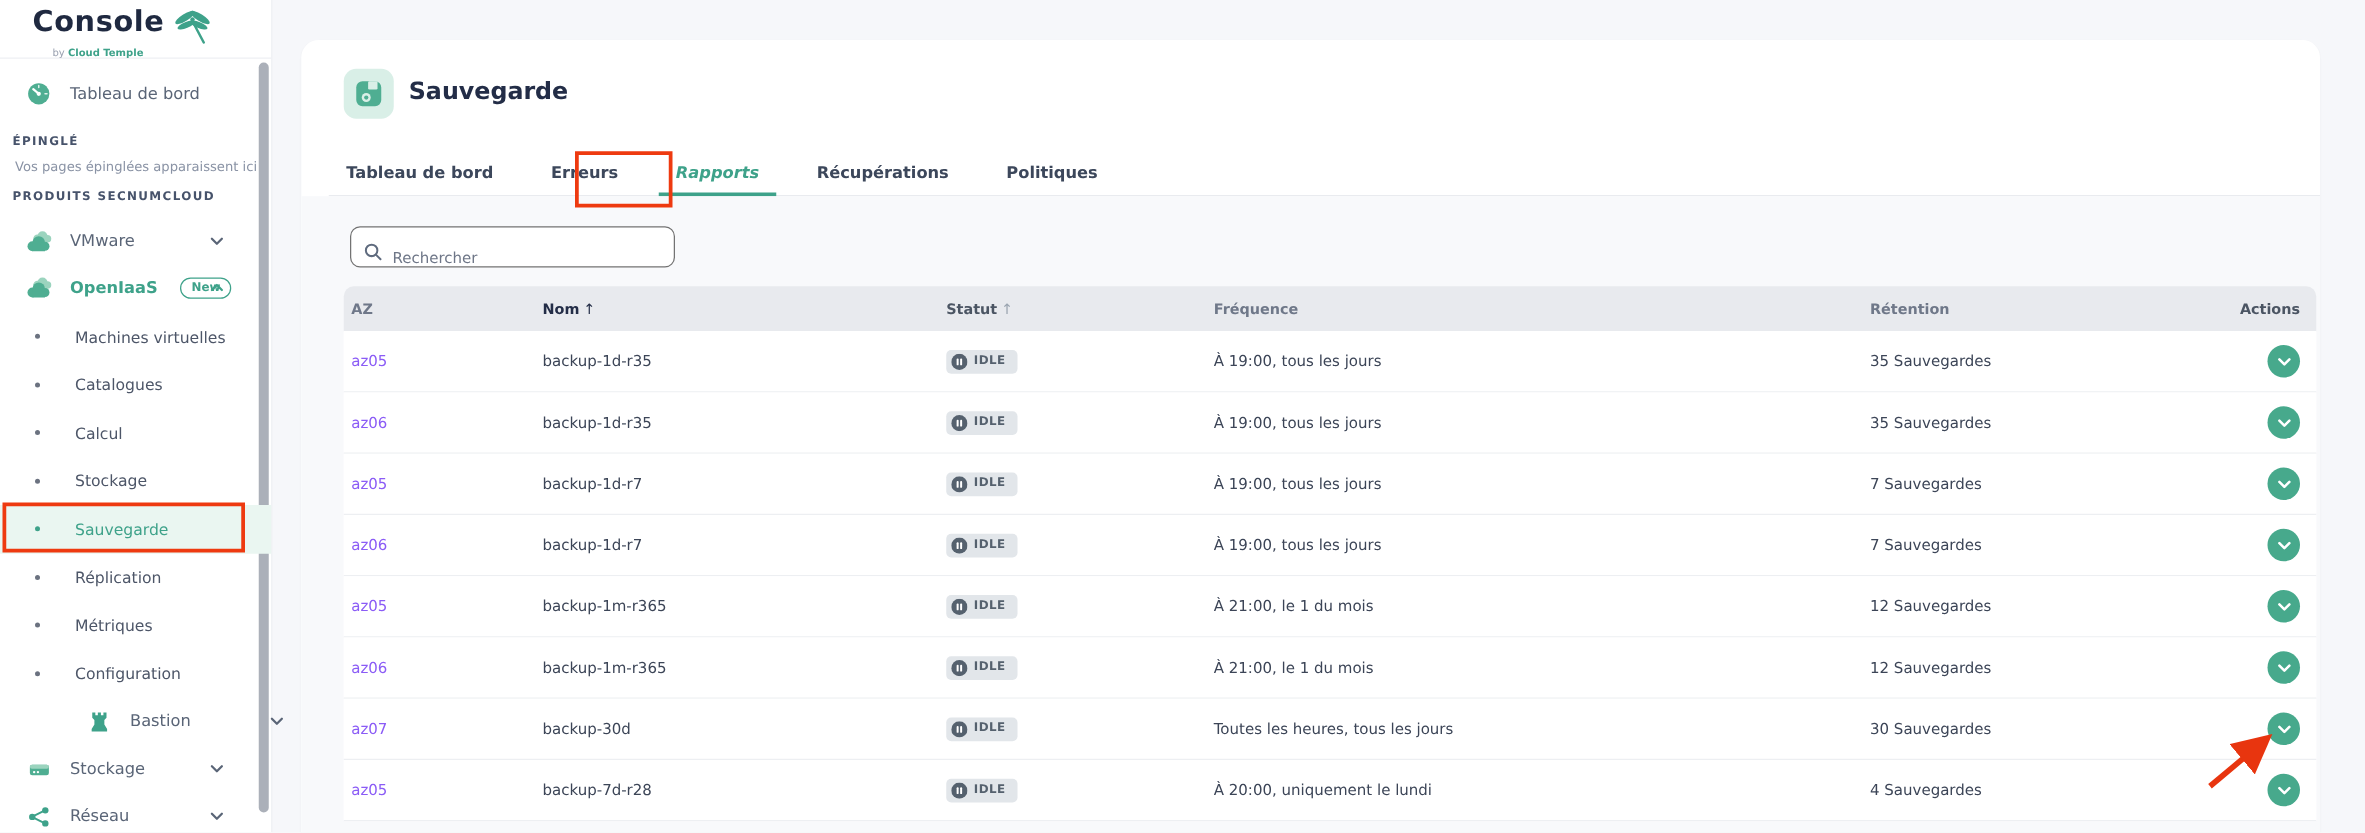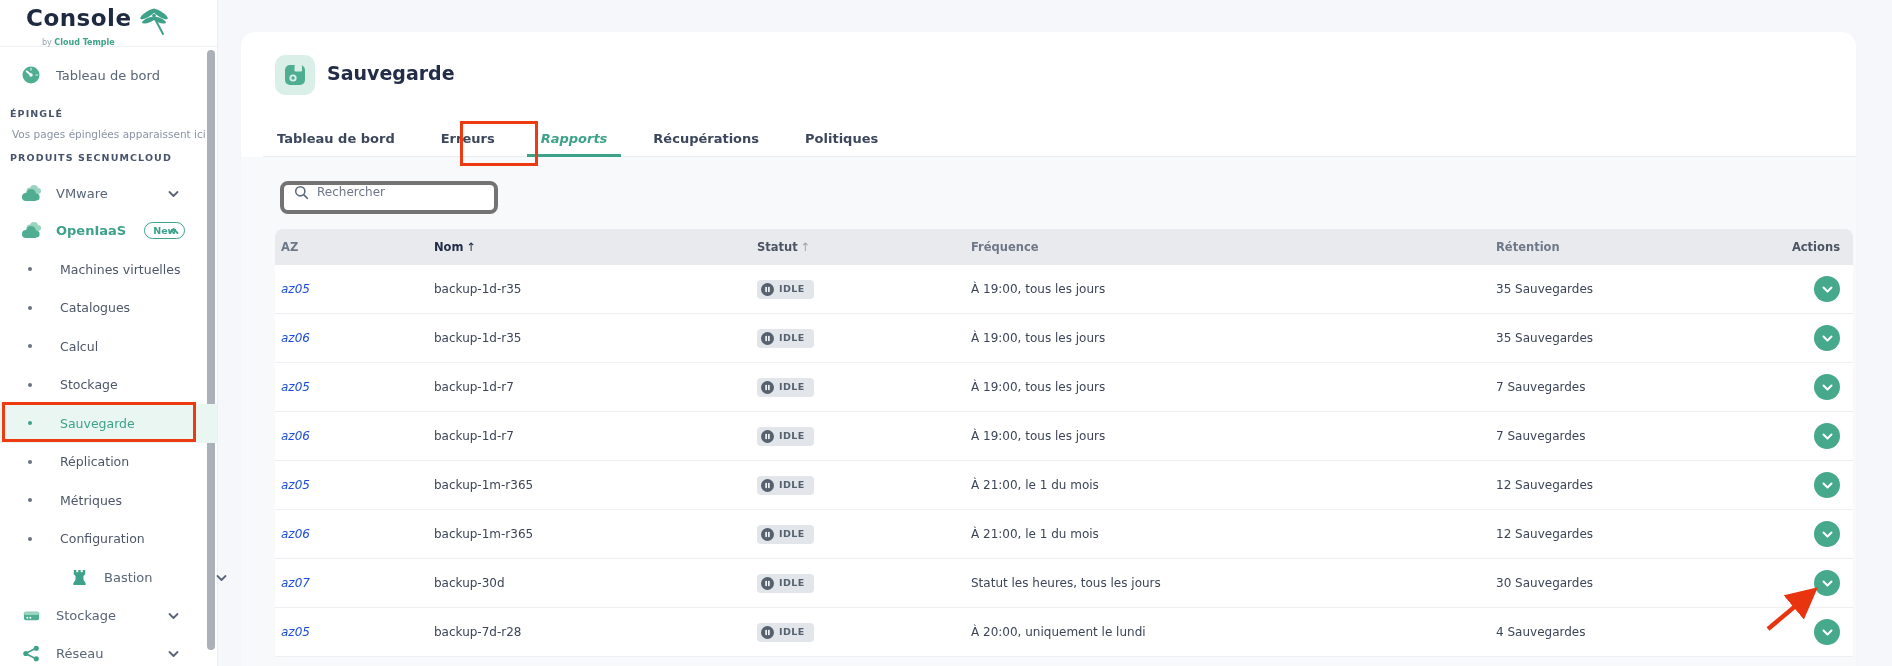--- a/index.html
+++ b/index.html
@@ -56,23 +56,23 @@
     border-radius:10px; background:#D9EFE7; display:flex; align-items:center; justify-content:center; }
   .page-title { position:absolute; left:86px; top:30px; font-size:19px; font-weight:700; color:#232D47; }
 
   .tabs { position:absolute; left:22px; right:0; top:94px; height:31px;
     border-bottom:1px solid #E9EBEF; display:flex; gap:18px; }
   .tab { font-size:13px; font-weight:600; color:#3C475B; padding:5px 14px 0;
     height:31px; cursor:pointer; white-space:nowrap; }
   .tab.active { color:#3EA28A; border-bottom:3px solid #3EA28A;font-style:italic; }
 
   .body-section { position:absolute; left:0; right:0; top:125px; bottom:0; background:#F8F9FB; }
-  .searchbox { position:absolute; left:39px; top:24px; width:218px; height:33px;
-    background:#fff; border:4px solid #737373; border-radius:8px;
-    display:flex; align-items:flex-start; padding:0 10px; gap:8px; }
+  .searchbox { position:absolute; left:39px; top:24px; width:260px; height:33px;
+    background:#fff; border:1px solid #737373; border-radius:8px;
+    display:flex; align-items:flex-end; padding:0 10px; gap:8px; }
   .searchbox input { border:none; outline:none; font-size:12px; color:#3C475B;
     width:100%; background:transparent; font-family:inherit; }
   .searchbox input::placeholder { color:#6E7687; }
 
   .table { position:absolute; left:34px; top:72px; width:1578px; }
   .thead { display:flex; height:36px; background:#E8EAEE; border-radius:8px 8px 0 0;
     align-items:center; font-size:11.5px; font-weight:700; color:#6F7889; }
   .col-az { width:159px; padding-left:6px; }
   .col-name { width:323px; }
   .col-status { width:214px; }
@@ -81,21 +81,21 @@
   .col-actions { width:74px; display:flex; justify-content:flex-end; padding-right:13px; }
   .th { cursor:pointer; }
   .th.dark { color:#232D47; }
   .th-sort { margin-left:3px; font-weight:400; }
   .th-sort.muted { color:#9AA4B0; }
   .th.slate { color:#4B5563; }
 
   .tbody { background:#fff; }
   .tr { display:flex; height:49px; align-items:center; border-bottom:1px solid #EDEFF2;
     font-size:12px; color:#3C4557; background:#fff; }
-  .tr .col-az { color:#1d4ed8; font-weight:500;font-style:italic; }
+  .tr .col-az { color:#8b5cf6; font-weight:500; }
 
   .badge { display:inline-flex; align-items:flex-start; gap:5px; background:#E2E6EA;
     border-radius:4px; padding:3px 9px 3px 4px; font-size:9.5px; font-weight:700;
     color:#55616E; letter-spacing:.4px; }
 
   .row-action { width:26px; height:26px; border-radius:50%; background:#47A98C;
     border:none; display:flex; align-items:center; justify-content:center; cursor:pointer; flex:none; }
 </style>
 </head>
 <body>
@@ -487,21 +487,21 @@
               <div class="td col-status">
                 <span class="badge">
                   <svg width="13" height="13" viewBox="0 0 13 13">
                     <circle cx="6.5" cy="6.5" r="6.5" fill="#55616E"></circle>
                     <rect x="4.3" y="3.8" width="1.6" height="5.4" rx="0.7" fill="#fff"></rect>
                     <rect x="7.1" y="3.8" width="1.6" height="5.4" rx="0.7" fill="#fff"></rect>
                   </svg>
                   <span>IDLE</span>
                 </span>
               </div>
-              <div class="td col-freq">Statut les heures, tous les jours</div>
+              <div class="td col-freq">Toutes les heures, tous les jours</div>
               <div class="td col-ret">30 Sauvegardes</div>
               <div class="td col-actions">
                 <button class="row-action">
                   <svg width="11" height="7" viewBox="0 0 11 7" fill="none" stroke="#fff" stroke-width="2" stroke-linecap="round" stroke-linejoin="round">
                     <polyline points="1.5,1.5 5.5,5.5 9.5,1.5"></polyline>
                   </svg>
                 </button>
               </div>
             </div>
 

